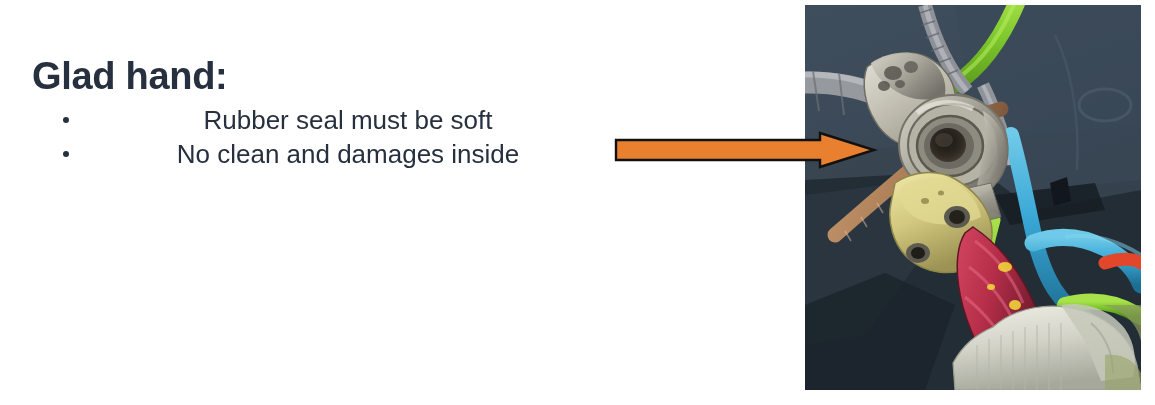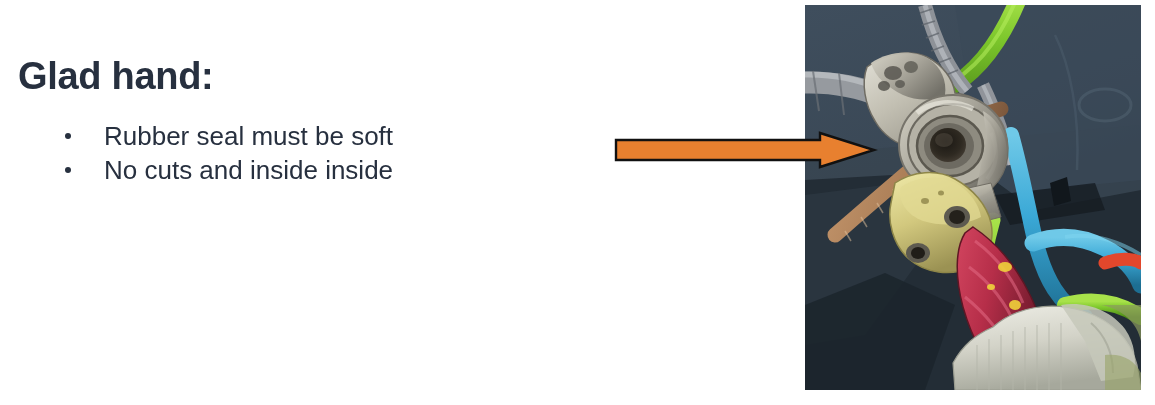--- a/index.html
+++ b/index.html
@@ -12,42 +12,43 @@
     width: 1155px;
     height: 405px;
     background: #ffffff;
     overflow: hidden;
     font-family: "Liberation Sans", sans-serif;
   }
 
   
   #text-column {
     position: absolute;
-    left: 0;
+    left: 14px;
     top: 0;
     width: 600px;
     height: 384px;
+    text-align: center;
   }
   #slide-title {
     position: absolute;
     left: 18px;
     top: 55px;
     font-size: 38px;
     font-weight: bold;
     color: #27303f;
     letter-spacing: -0.3px;
     white-space: nowrap;
   }
   #bullet-list {
     position: absolute;
     left: 40px;
     top: 103px;
     width: 540px;
     list-style: none;
-    margin: 16px;
+    margin: 0;
     padding: 0;
   }
   .bullet-item {
     position: relative;
     padding-left: 48px;
     font-size: 26px;
     line-height: 34px;
     color: #27303f;
     margin-bottom: 0px;
   }
@@ -93,21 +94,21 @@
 
     <div id="slide-title">Glad hand:</div>
 
     <ul id="bullet-list">
       <li class="bullet-item">
         <span class="bullet-dot"></span>
         <span>Rubber seal must be soft</span>
       </li>
       <li class="bullet-item">
         <span class="bullet-dot"></span>
-        <span>No cuts and inside inside</span>
+        <span>No clean and damages inside</span>
       </li>
     </ul>
   </div>
 
   <div id="photo">
     <svg width="336" height="385" viewBox="0 0 336 385" xmlns="http://www.w3.org/2000/svg">
       <defs>
         <linearGradient id="bgGrad" x1="0" y1="0" x2="0.3" y2="1">
           <stop offset="0%" stop-color="#3f4e5d"></stop>
           <stop offset="45%" stop-color="#3a4856"></stop>

